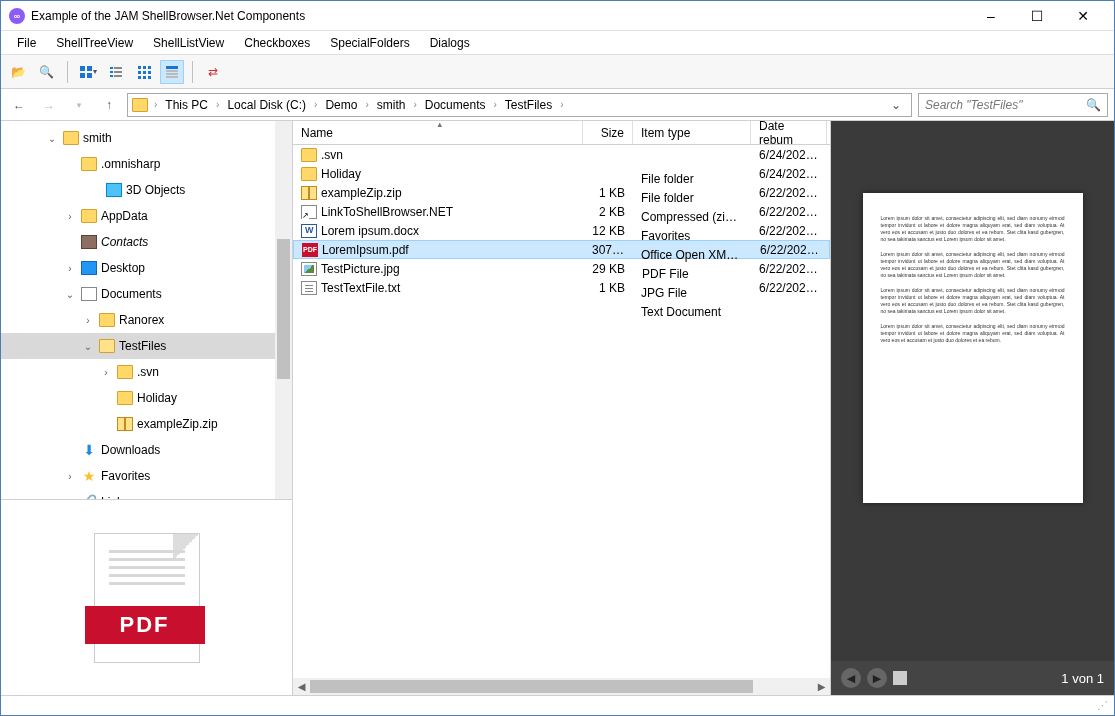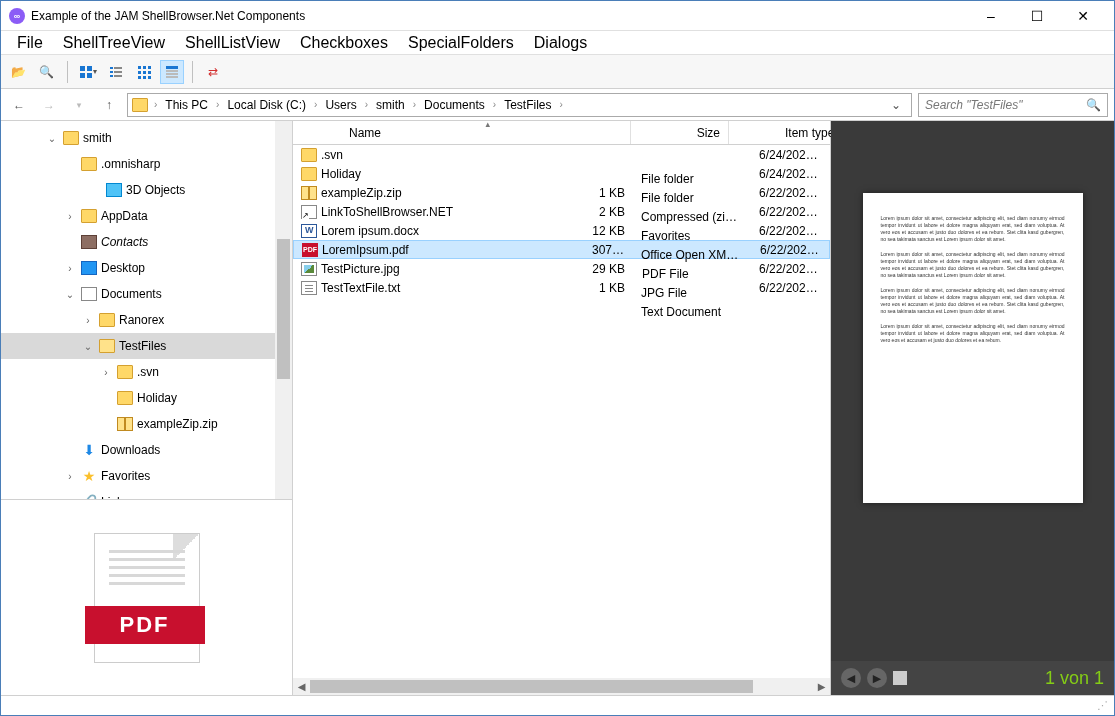--- a/index.html
+++ b/index.html
@@ -7,21 +7,21 @@
 
 
 .titlebar { height: 30px; display: flex; align-items: center; padding: 0 8px; border-bottom: 1px solid #e0e0e0; }
 .titlebar .app-icon { width: 16px; height: 16px; background: #8b5cf6; border-radius: 50%; display: inline-flex; align-items: center; justify-content: center; color: #fff; font-size: 9px; font-weight: bold; margin-right: 6px; }
 .titlebar .title { flex: 1; font-size: 12px; }
 .titlebar .win-btns { display: flex; gap: 0; }
 .titlebar .win-btn { width: 46px; height: 30px; display: flex; align-items: center; justify-content: center; font-size: 14px; cursor: default; }
 
 
 .menubar { height: 24px; display: flex; align-items: center; padding: 0 8px; gap: 4px; border-bottom: 1px solid #e0e0e0; }
-.menubar .menu-item { padding: 13px 8px; font-size: 16px; cursor: default; }
+.menubar .menu-item { padding: 13px 8px; font-size: 12px; cursor: default; }
 
 
 .toolbar { height: 34px; display: flex; align-items: center; padding: 0 6px; gap: 4px; border-bottom: 1px solid #d0d0d0; background: #f7f7f7; }
 .toolbar .tbtn { width: 24px; height: 24px; display: flex; align-items: center; justify-content: center; cursor: default; border: 1px solid transparent; }
 .toolbar .sep { width: 1px; height: 22px; background: #c0c0c0; margin: 0 4px; }
 
 
 .addrrow { height: 32px; display: flex; align-items: center; padding: 0 6px; gap: 6px; border-bottom: 1px solid #d0d0d0; }
 .nav-btn { width: 24px; height: 24px; display: flex; align-items: center; justify-content: center; color: #555; cursor: default; }
 .nav-btn.disabled { color: #bbb; }
@@ -57,21 +57,21 @@
 
 .preview-left { height: 195px; display: flex; align-items: center; justify-content: center; background: #fff; }
 .pdf-thumb { position: relative; width: 106px; height: 130px; background: #fff; border: 1px solid #ccc; }
 .pdf-thumb .fold { position: absolute; right: 0; top: 0; width: 26px; height: 26px; background: linear-gradient(135deg, #ddd 50%, transparent 50%); }
 .pdf-thumb .lines { position: absolute; top: 16px; left: 14px; right: 14px; }
 .pdf-thumb .lines div { height: 3px; background: #d8d8d8; margin-bottom: 5px; }
 .pdf-badge { position: absolute; left: -10px; bottom: 18px; right: -6px; height: 38px; background: #c8102e; color: #fff; font-weight: bold; font-size: 22px; display: flex; align-items: center; justify-content: center; letter-spacing: 2px; }
 
 .centerpane { flex: 1; display: flex; flex-direction: column; border-right: 1px solid #d0d0d0; min-width: 0; }
 .listhead { height: 24px; display: flex; border-bottom: 1px solid #d0d0d0; background: #fff; font-size: 12px; }
-.listhead .col { padding: 4px 8px; border-right: 1px solid #e0e0e0; display: flex; align-items: center; margin-left: 48px; }
+.listhead .col { padding: 4px 8px; border-right: 1px solid #e0e0e0; display: flex; align-items: center; }
 .col-name { flex: 0 0 290px; position: relative; }
 .col-name .sort { position: absolute; left: 50%; top: -2px; font-size: 9px; color: #777; }
 .col-size { flex: 0 0 50px; justify-content: flex-end; }
 .col-type { flex: 0 0 118px; }
 .col-date { flex: 0 0 76px; justify-content: flex-end; }
 
 .listbody { flex: 1; overflow: hidden; position: relative; }
 .listrow { display: flex; height: 19px; align-items: center; font-size: 12px; cursor: default; }
 .listrow.selected { background: #cce8ff; border: 1px solid #99d1ff; height: 19px; }
 .listrow .c { padding: 0 8px; overflow: hidden; text-overflow: ellipsis; white-space: nowrap; }
@@ -98,21 +98,21 @@
 .hscroll .track { flex: 1; height: 17px; position: relative; }
 .hscroll .thumb { position: absolute; left: 0; width: 88%; top: 2px; height: 13px; background: #c0c0c0; }
 
 .rightpane { width: 283px; background: #3a3a3a; display: flex; flex-direction: column; }
 .doc-preview { flex: 1; display: flex; align-items: flex-start; justify-content: center; padding: 72px 16px 16px; }
 .doc-page { width: 220px; height: 310px; background: #fff; padding: 22px 18px; font-size: 5px; line-height: 1.4; color: #333; text-align: justify; box-shadow: 0 0 6px rgba(0,0,0,.5); }
 .doc-page p { margin-bottom: 8px; }
 .preview-bar { height: 34px; background: #444; display: flex; align-items: center; padding: 0 10px; gap: 6px; color: #ddd; }
 .pv-btn { width: 20px; height: 20px; border-radius: 50%; background: #666; display: flex; align-items: center; justify-content: center; color: #222; font-size: 11px; }
 .pv-sq { width: 14px; height: 14px; background: #ccc; }
-.preview-bar .pgcount { margin-left: auto; color: #84cc16; font-size: 18px; }
+.preview-bar .pgcount { margin-left: auto; color: #ffffff; font-size: 13px; }
 
 .statusbar { height: 20px; border-top: 1px solid #d0d0d0; display: flex; align-items: center; justify-content: flex-end; padding: 0 8px; font-size: 11px; color: #333; gap: 4px; }
 .statusbar .grip { color: #aaa; letter-spacing: -2px; }
 </style>
 </head>
 <body>
 
 <div class="titlebar">
   <span class="app-icon">∞</span>
   <span class="title">Example of the JAM ShellBrowser.Net Components</span>
@@ -191,21 +191,21 @@
   <div class="nav-btn disabled">→</div>
   <div class="nav-btn disabled" style="font-size:9px">▾</div>
   <div class="nav-btn">↑</div>
   <div class="breadcrumb" id="breadcrumb">
     <span class="folder-ico"></span>
     <span class="chev">›</span>
   <span class="crumb">This PC</span>
       <span class="chev">›</span>
       <span class="crumb">Local Disk (C:)</span>
       <span class="chev">›</span>
-      <span class="crumb">Users</span>
+      <span class="crumb">Demo</span>
       <span class="chev">›</span>
       <span class="crumb">smith</span>
       <span class="chev">›</span>
       <span class="crumb">Documents</span>
       <span class="chev">›</span>
       <span class="crumb">TestFiles</span>
       <span class="chev">›</span>
       <span class="down">⌄</span>
     </div>
   <div class="searchbox">

